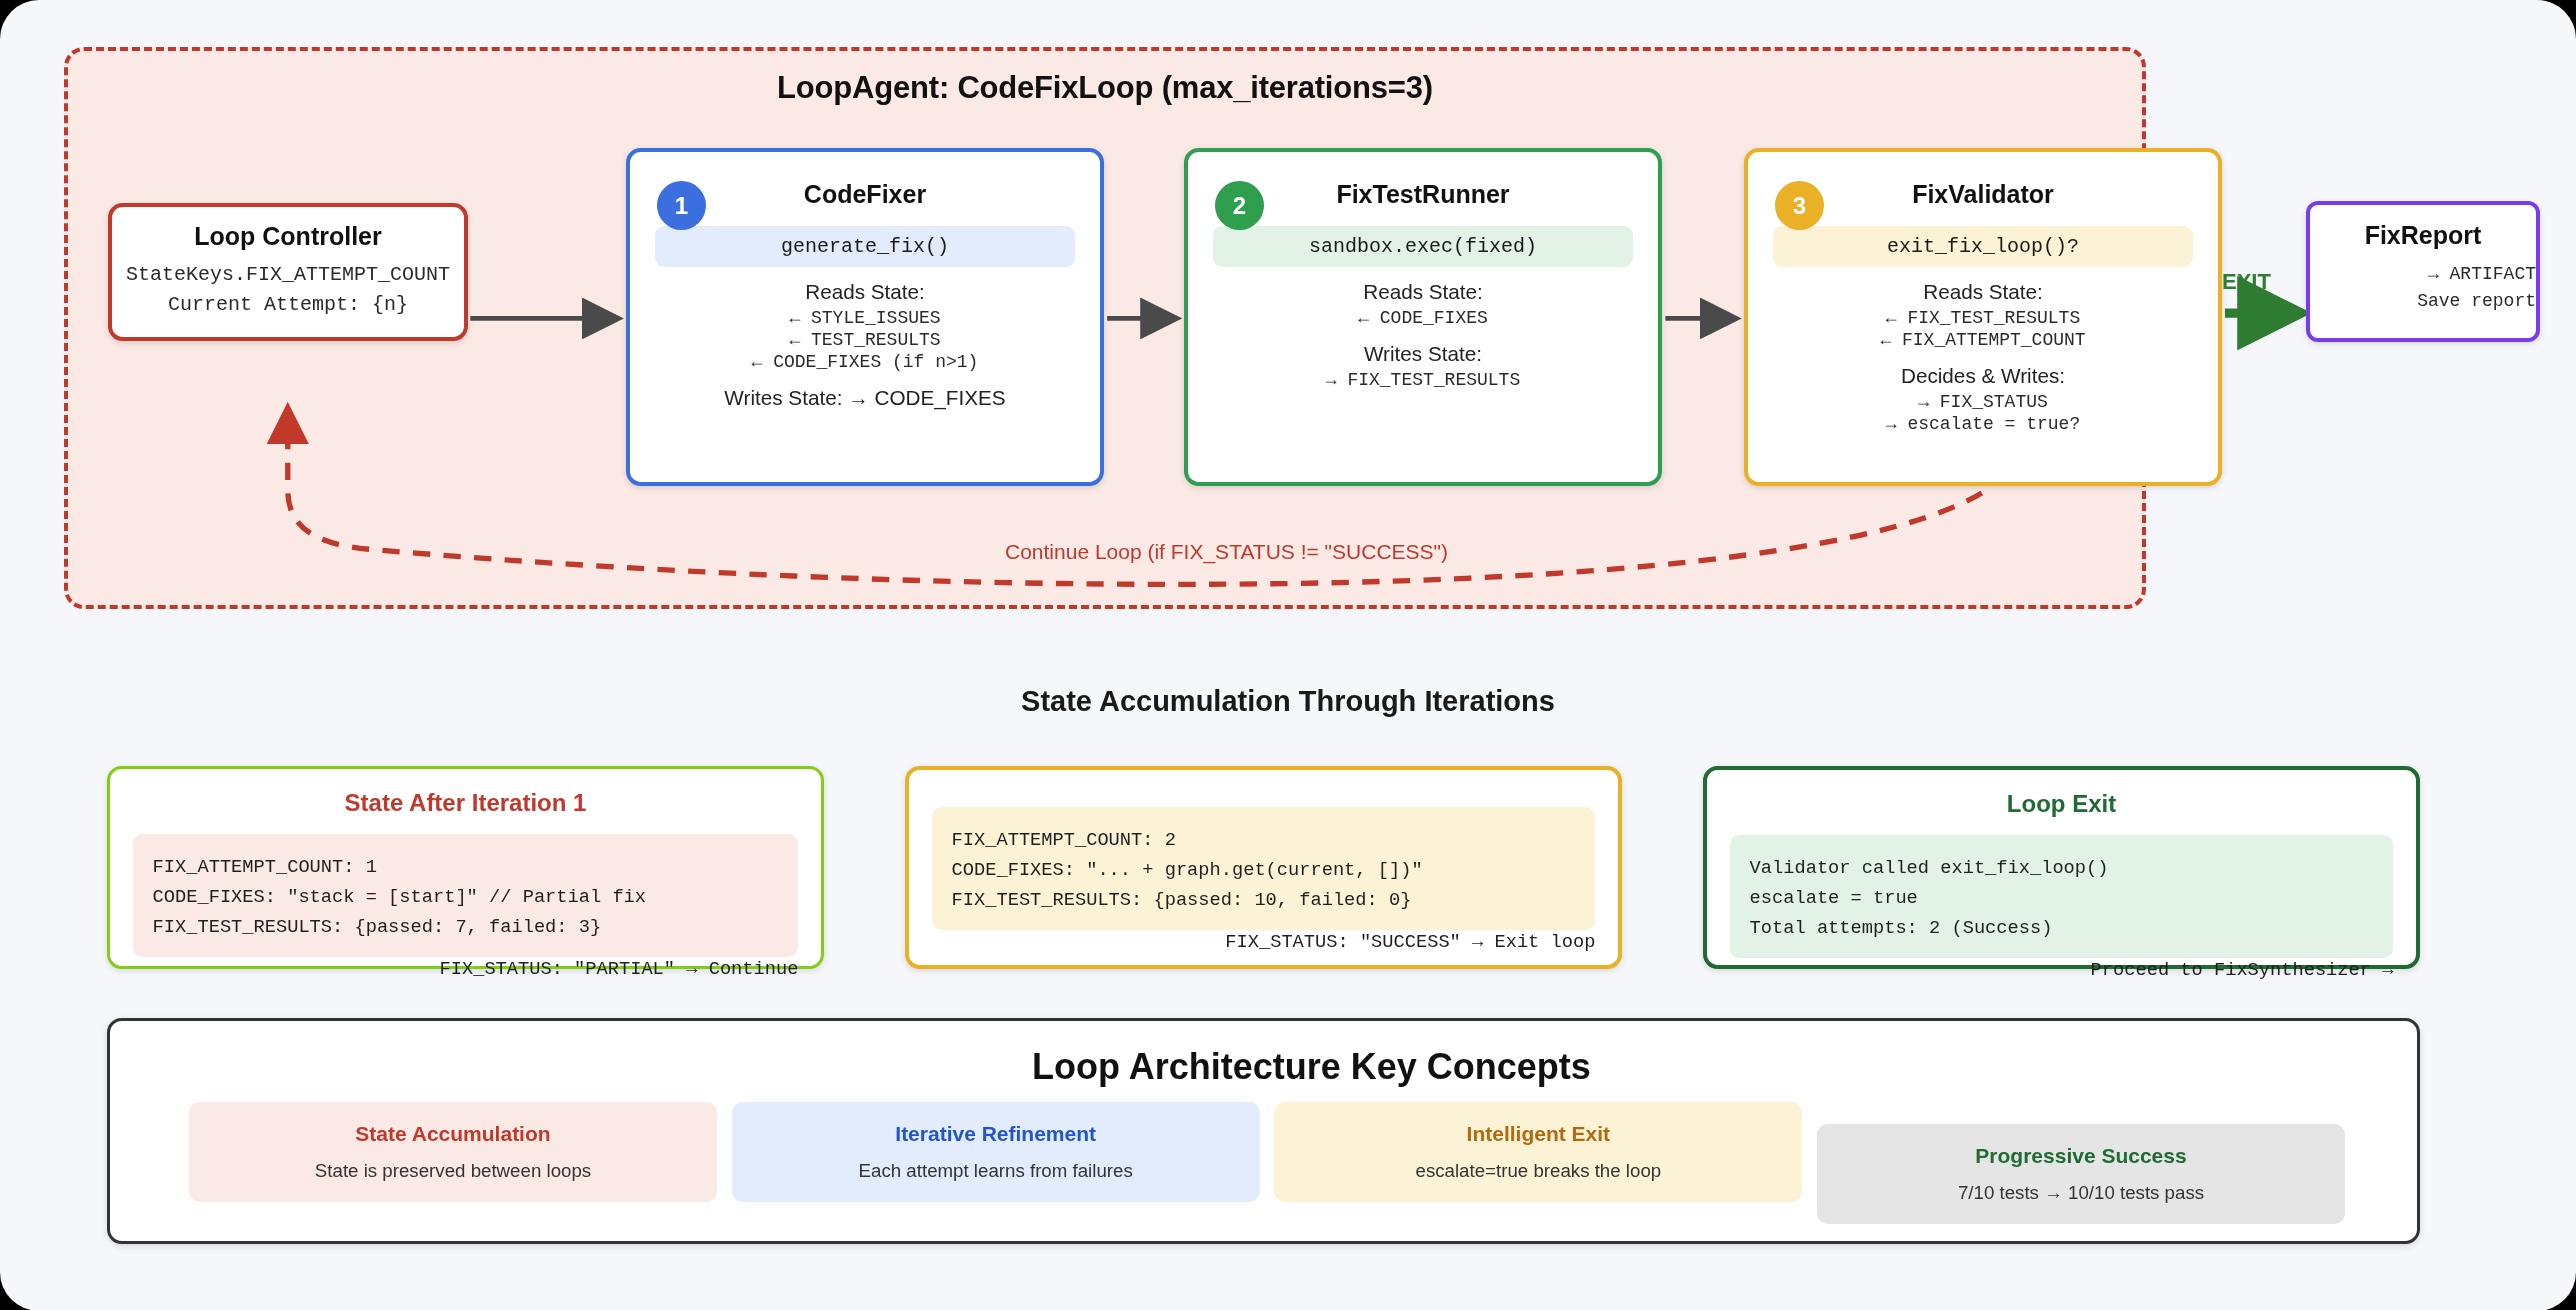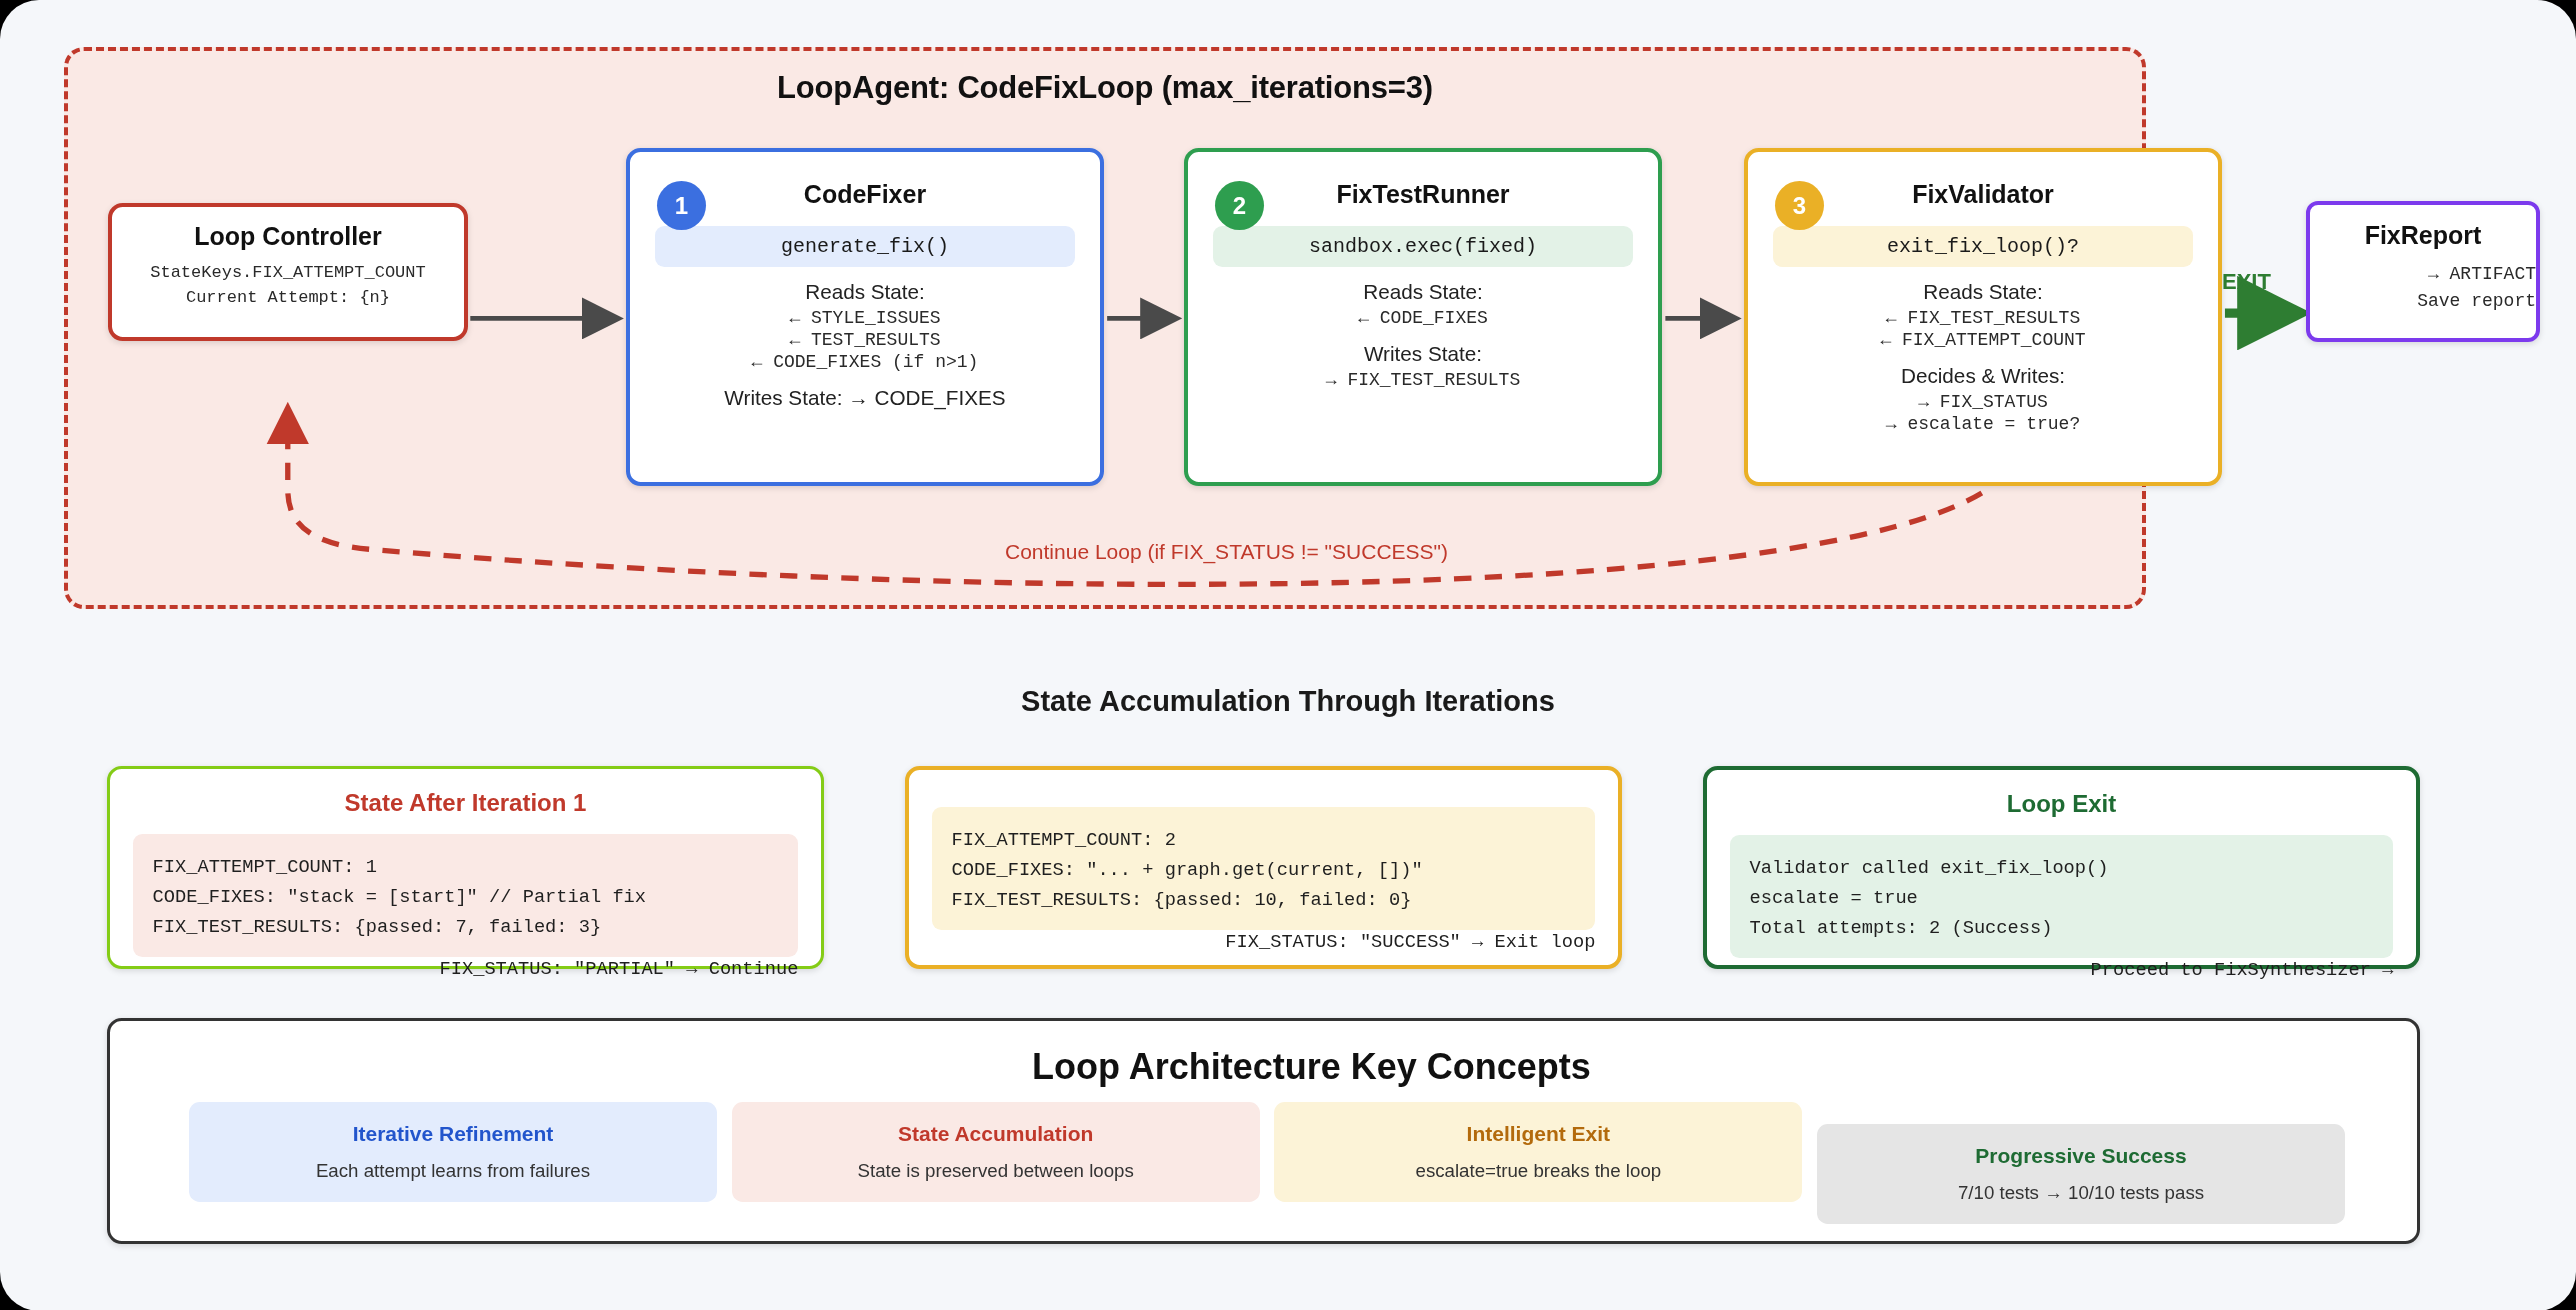--- a/index.html
+++ b/index.html
@@ -100,21 +100,21 @@
     left: 108px;
     top: 203px;
     width: 360px;
     height: 138px;
     border: 4px solid #c0392b;
     padding-top: 14.7px;
   }
   #loop-controller .node-title { font-size: 25px; margin-bottom: 9.3px; }
   #loop-controller .lc-line {
     text-align: center;
-    font-size: 17px;
+    font-size: 20px;
     color: #2a2a2a;
     line-height: 1.5;
   }
 
   
   #node-codefixer {
     left: 626px;
     top: 148px;
     width: 478px;
     height: 338px;
@@ -439,27 +439,27 @@
       <div>Validator called exit_fix_loop()</div>
       <div>escalate = true</div>
       <div>Total attempts: 2 (Success)</div>
     </div>
     <div class="state-footer mono">Proceed to FixSynthesizer →</div>
   </div>
 
   <div id="concepts-panel">
     <div id="concepts-heading">Loop Architecture Key Concepts</div>
     <div id="concepts-row">
+      <div class="concept-card cc-1">
+        <div class="concept-title">State Accumulation</div>
+        <div class="concept-sub">State is preserved between loops</div>
+      </div>
       <div class="concept-card cc-0">
         <div class="concept-title">Iterative Refinement</div>
         <div class="concept-sub">Each attempt learns from failures</div>
-      </div>
-      <div class="concept-card cc-1">
-        <div class="concept-title">State Accumulation</div>
-        <div class="concept-sub">State is preserved between loops</div>
       </div>
       <div class="concept-card cc-2">
         <div class="concept-title">Intelligent Exit</div>
         <div class="concept-sub">escalate=true breaks the loop</div>
       </div>
       <div class="concept-card cc-3">
         <div class="concept-title">Progressive Success</div>
         <div class="concept-sub">7/10 tests → 10/10 tests pass</div>
       </div>
     </div>

